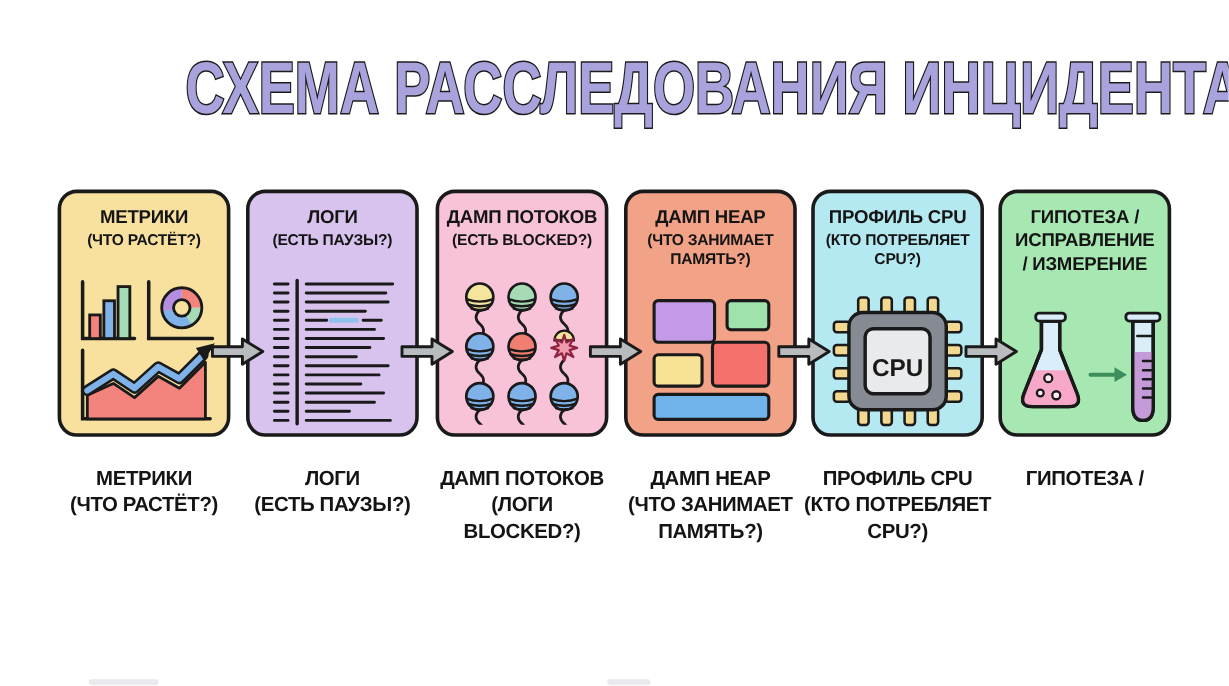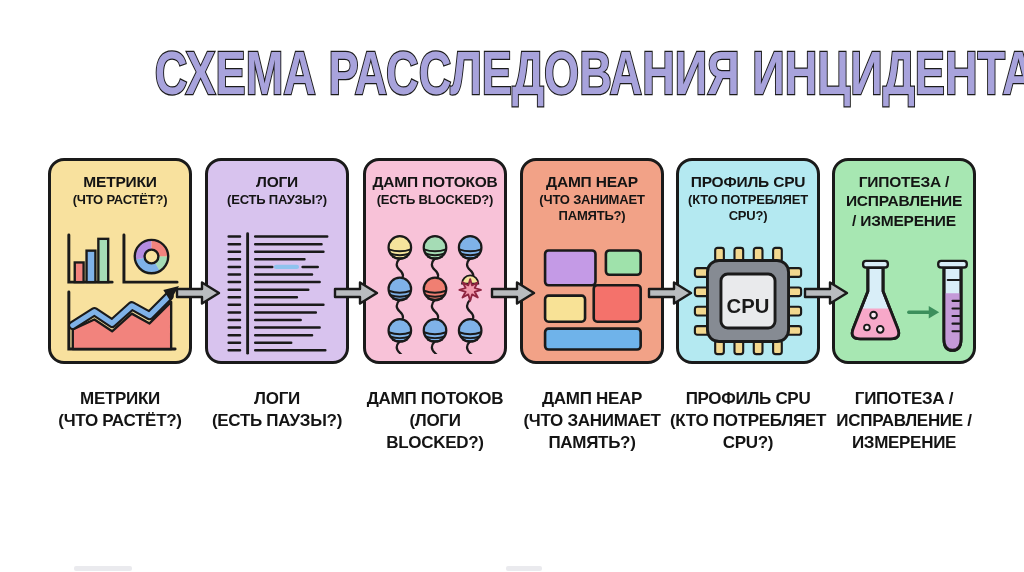--- a/index.html
+++ b/index.html
@@ -225,20 +225,18 @@
     <div class="caption-question">(ЧТО ЗАНИМАЕТ
 ПАМЯТЬ?)</div>
   </div>
   <div class="caption" style="left:663px;">
     <div class="caption-name">ПРОФИЛЬ CPU</div>
     <div class="caption-question">(КТО ПОТРЕБЛЯЕТ
 CPU?)</div>
   </div>
   <div class="caption" style="left:819px;">
     <div class="caption-name">ГИПОТЕЗА /</div>
-    <div class="caption-question">ИСПРАВЛЕНИЕ /
-ИЗМЕРЕНИЕ</div>
   </div>
 
   <div class="remnant" style="left:74px; top:566px; width:58px;"></div>
   <div class="remnant" style="left:506px; top:566px; width:36px;"></div>
 
 </div>
 
 </body></html>

